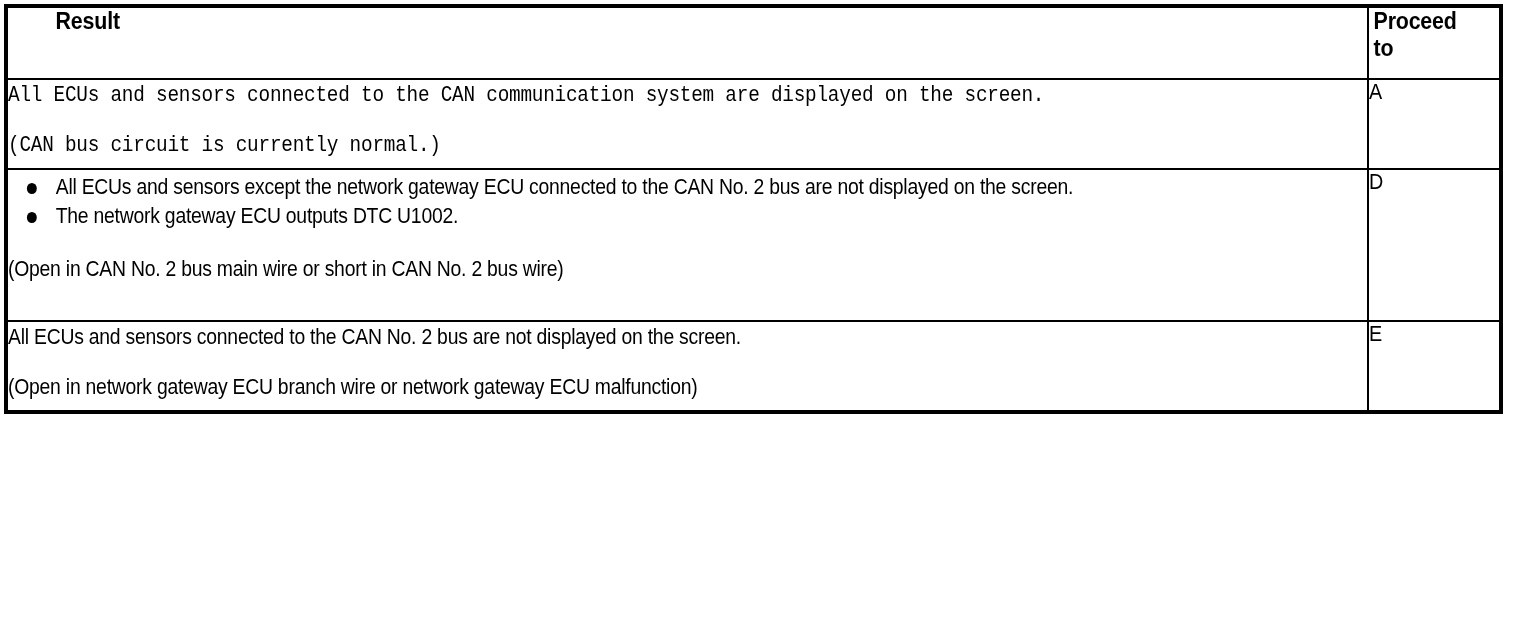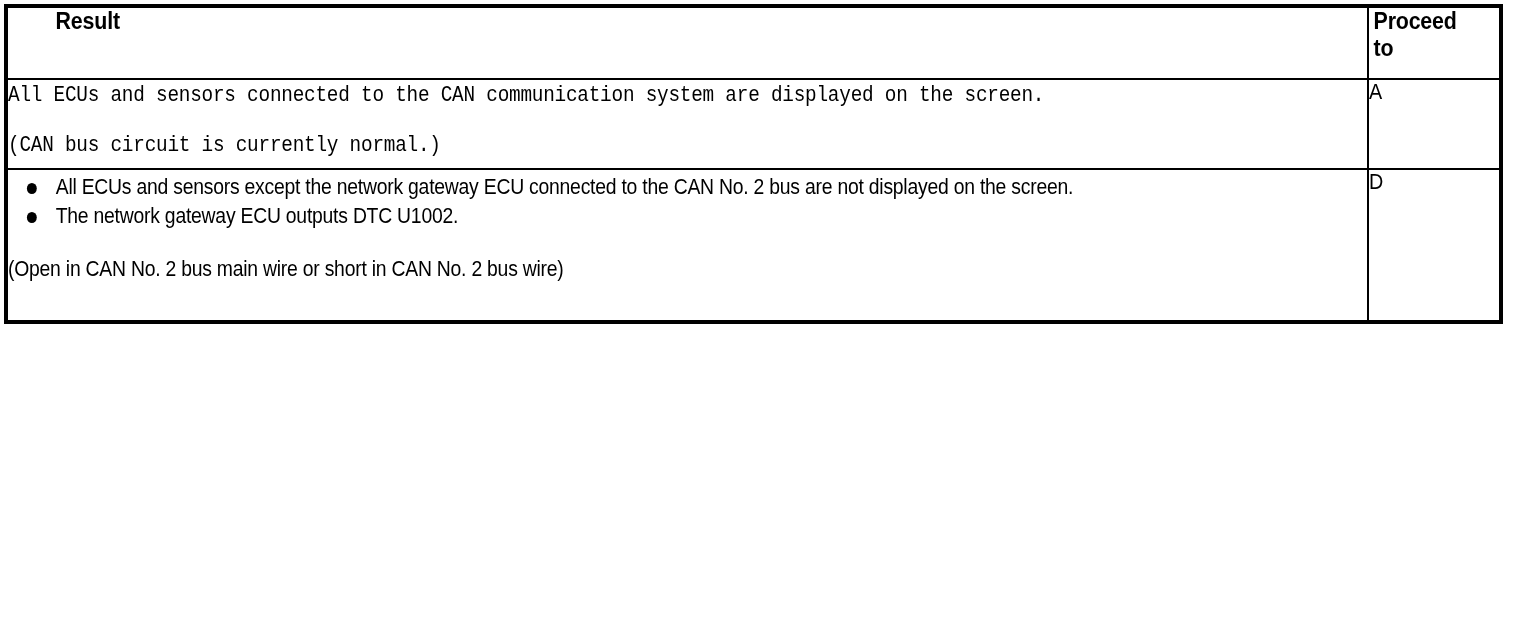--- a/index.html
+++ b/index.html
@@ -191,17 +191,26 @@
               </li>
             </ul>
             <div class="bullets-paren">(Open in CAN No. 2 bus main wire or short in CAN No. 2 bus wire)</div>
           </div>
         </td>
         <td class="proceed-cell">
           <span class="proceed-text">D</span>
         </td>
       </tr>
 
+      <tr class="row-5">
+        <td class="result-cell">
+          <div class="narrow line-main">All ECUs and sensors connected to the CAN No. 2 bus are not displayed on the screen.</div>
+          <div class="narrow line-paren">(Open in network gateway ECU branch wire or network gateway ECU malfunction)</div>
+        </td>
+        <td class="proceed-cell">
+          <span class="proceed-text">E</span>
+        </td>
+      </tr>
 
     </tbody>
   </table>
 
 </div>
 
 </body></html>

